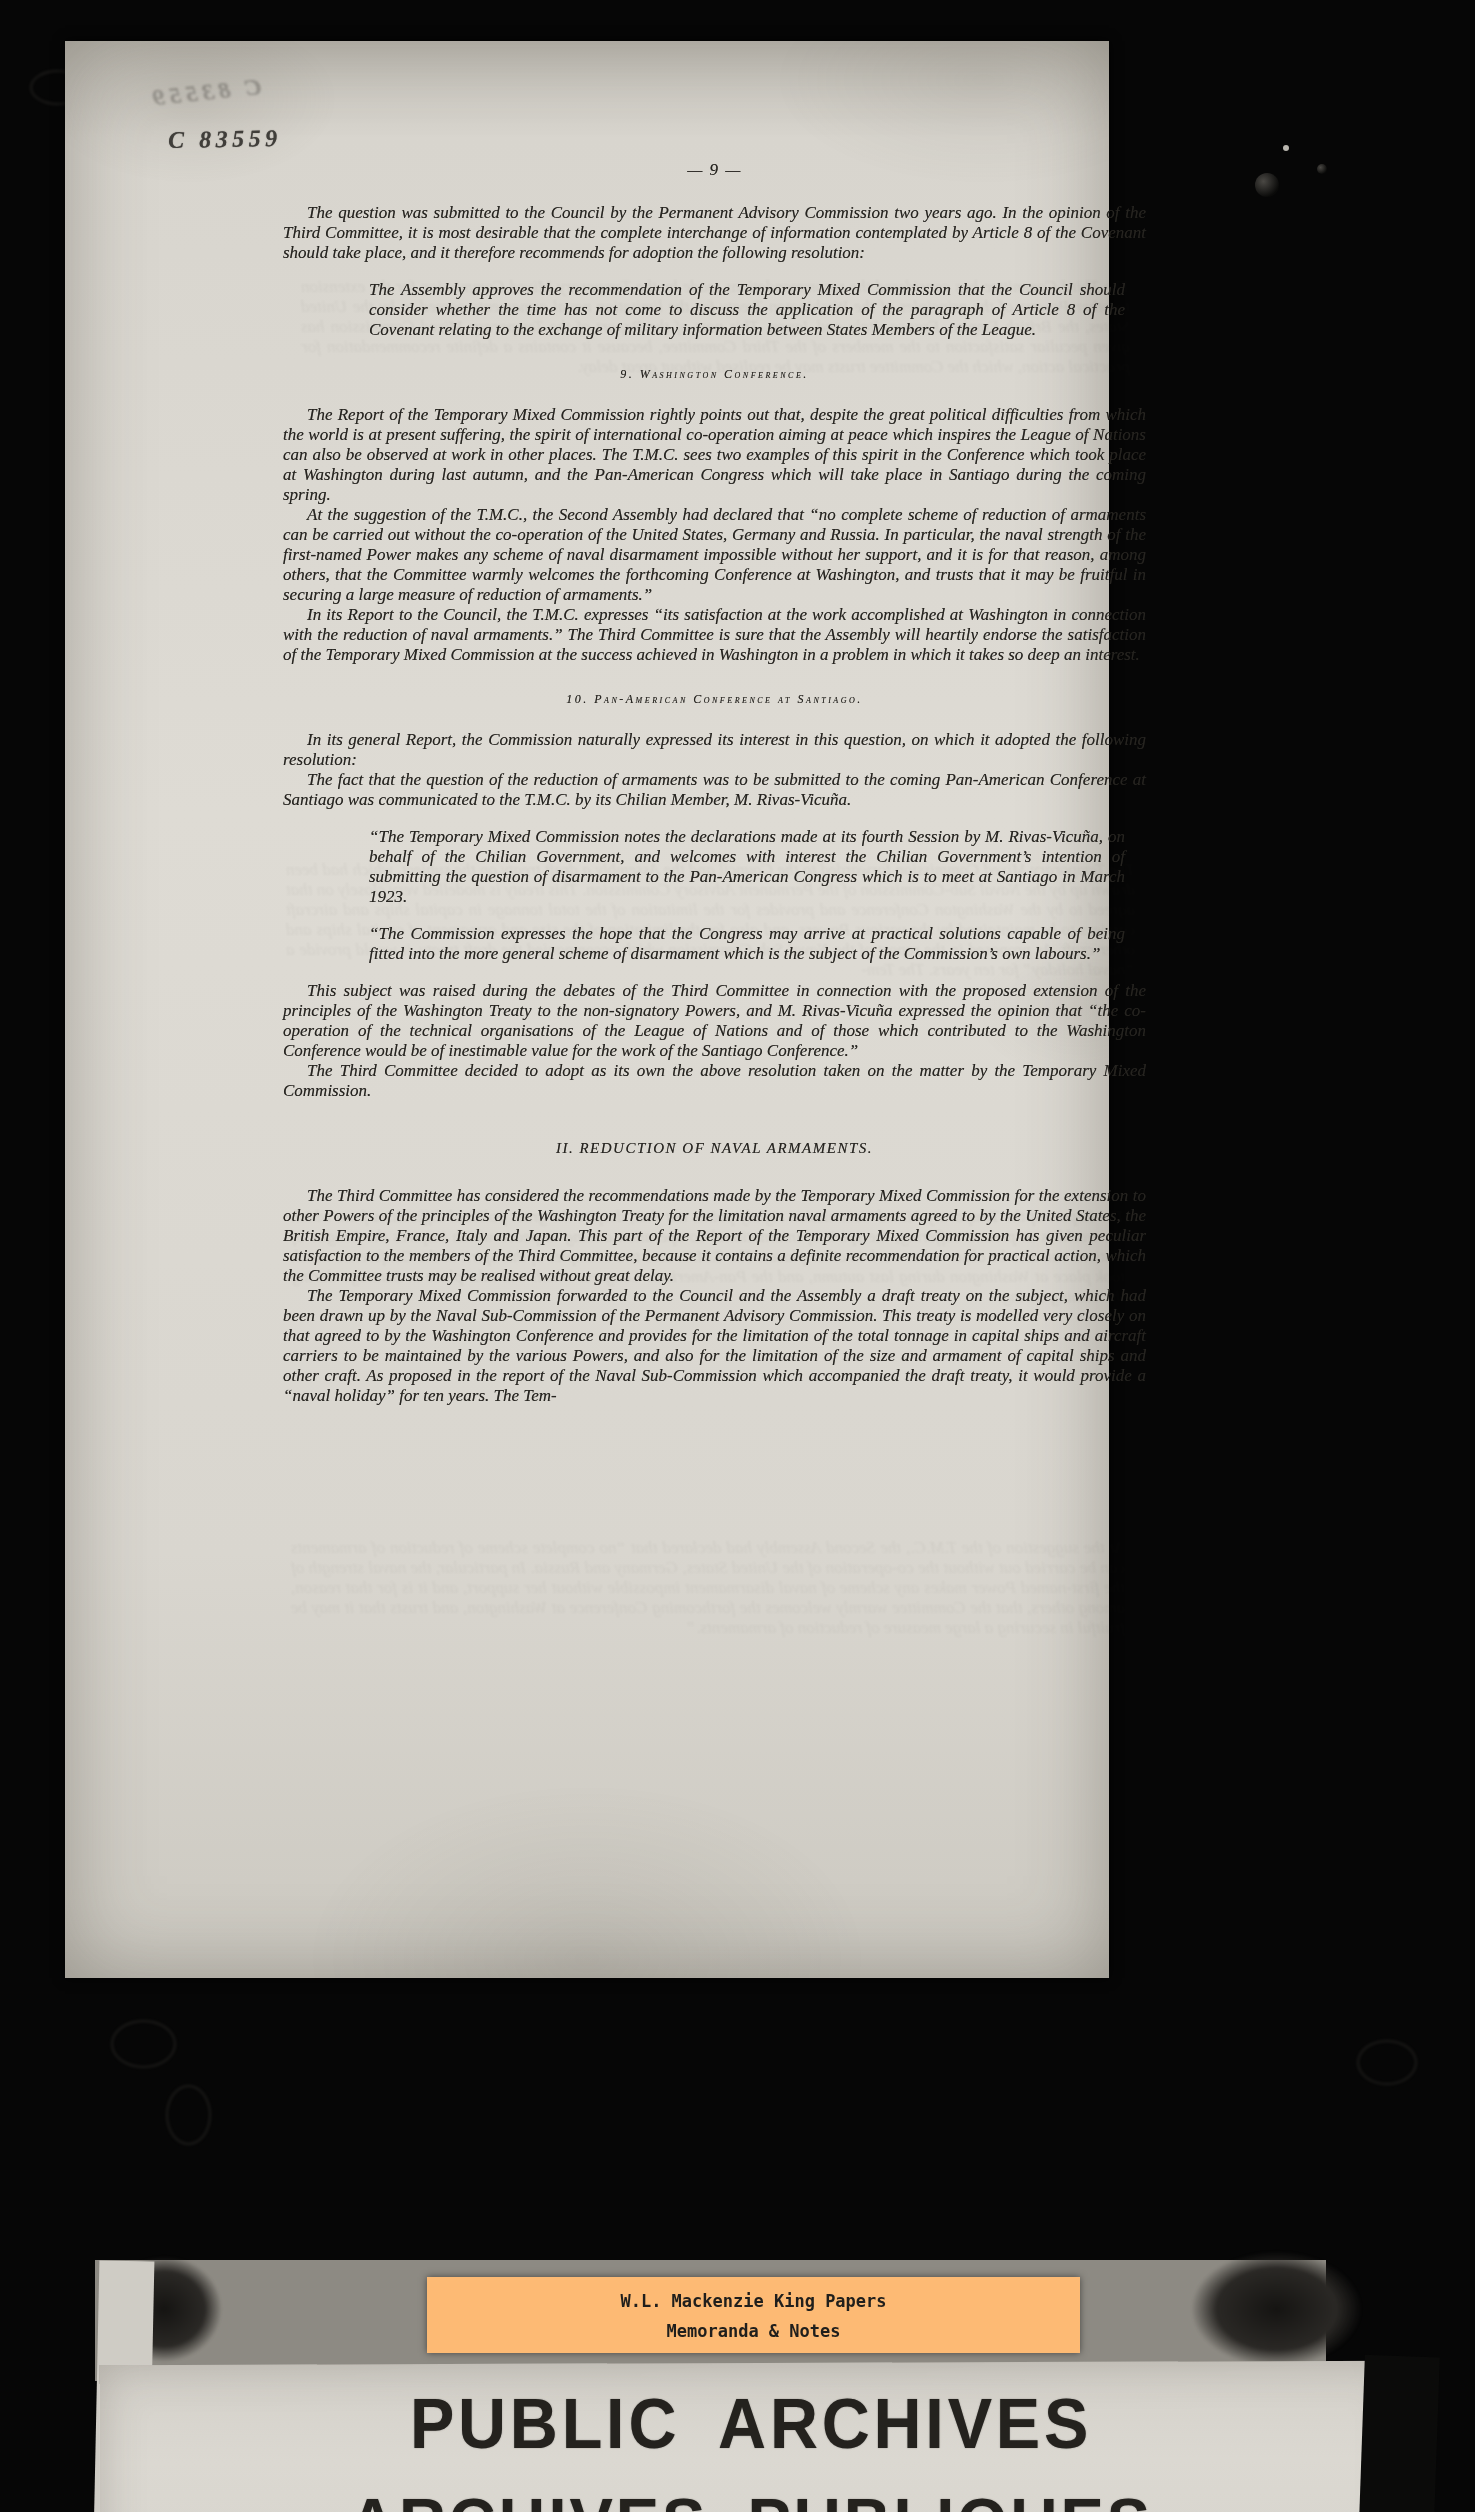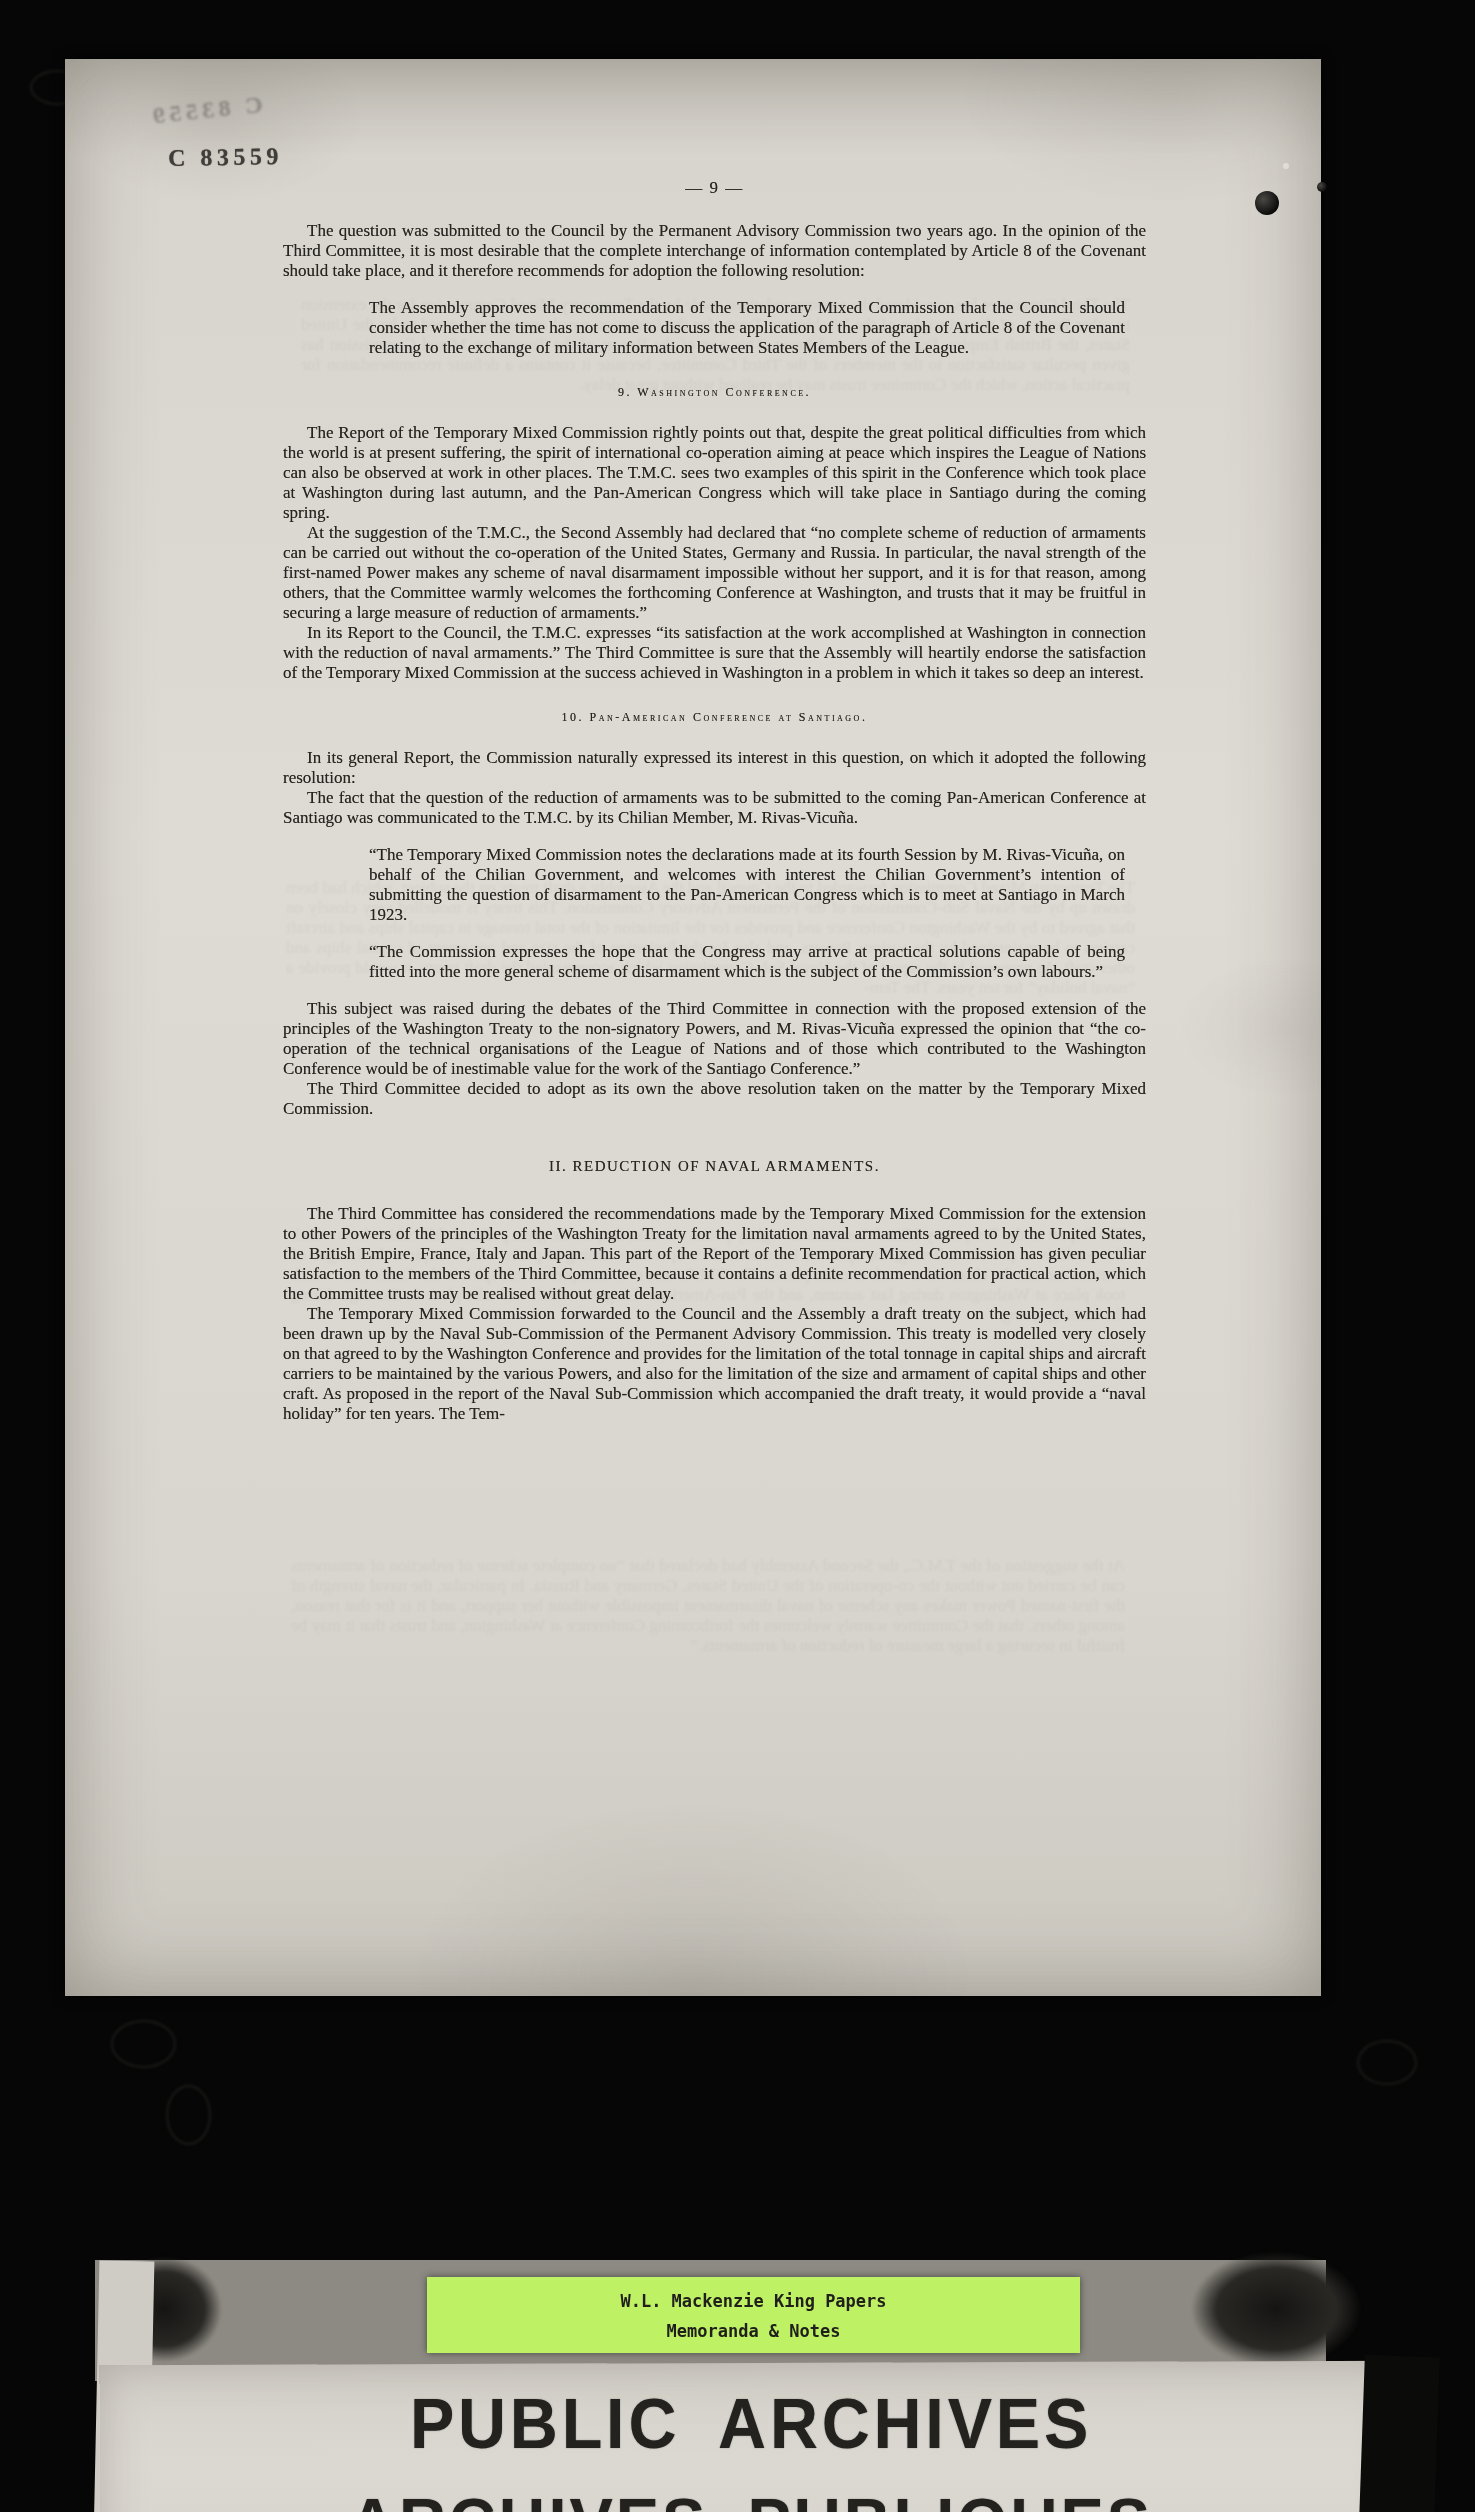--- a/index.html
+++ b/index.html
@@ -4,24 +4,25 @@
 <style>
   * { margin:0; padding:0; box-sizing:border-box; }
   html,body { background:#000; }
   .film {
     position:relative; width:1475px; height:2733px; overflow:hidden;
     background:#060606;
     font-family:"Liberation Serif","DejaVu Serif",serif;
   }
   
   .page {
-    position:absolute; left:65px; top:59px; width:1256px; height:1937px;
+    position:absolute; left:65px; top:41px; width:1044px; height:1937px;
     background:linear-gradient(180deg,#c6c3bb 0%,#d8d5ce 5%,#dedbd4 40%,#d9d6cf 78%,#ccc9c1 100%);
     box-shadow:inset 0 0 85px rgba(66,60,50,.38), 0 0 11px rgba(0,0,0,.85);
     color:#262420;
+    font-style:italic;
   }
   .grain {
     position:absolute; inset:0; pointer-events:none; opacity:.5;
     background:
       radial-gradient(211px 121px at 12% 3%, rgba(90,84,72,.25), transparent 70%),
       radial-gradient(301px 151px at 88% 2%, rgba(90,84,72,.18), transparent 70%),
       radial-gradient(402px 251px at 50% 99%, rgba(80,76,66,.22), transparent 70%),
       radial-gradient(151px 100px at 97% 50%, rgba(90,84,72,.15), transparent 70%);
   }
   .stamp {
@@ -83,21 +84,21 @@
   .blot.b1 { left:106px;  top:2256px; width:116px; height:106px; }
   .blot.b2 { left:1191px; top:2251px; width:171px; height:116px; }
   .left-sliver { position:absolute; left:95px; top:2261px; width:55px; height:422px;
                  background:#cfccc5; transform:rotate(1.2deg); }
   .stamp-paper { position:absolute; left:100px; top:2363px; width:1302px; height:324px;
                  background:linear-gradient(180deg,#d3d0c9,#dbd8d1 30%,#d6d3cc 80%,#c8c5be);
                  box-shadow:inset 0 0 45px rgba(70,65,55,.25); transform:rotate(-.2deg); }
   .torn-right { position:absolute; left:1359px; top:2356px; width:75px; height:337px;
                 background:#0b0b0a; transform:rotate(2deg); }
   .label-strip { position:absolute; left:427px; top:2277px; width:653px; height:76px;
-                 background:#bef264; box-shadow:0 0 7px rgba(0,0,0,.5);
+                 background:#fdba74; box-shadow:0 0 7px rgba(0,0,0,.5);
                  text-align:center; padding-top:9px;
                  font-family:"DejaVu Sans Mono","Liberation Mono",monospace;
                  font-weight:bold; font-size:17px; line-height:30px; color:#201f1c; }
   .big-stamp { position:absolute; left:100px; top:2381px; width:1302px; text-align:center;
                font-family:"Liberation Sans","DejaVu Sans",sans-serif; font-weight:bold;
                color:#24221e; text-shadow:0 0 1.5px rgba(36,34,30,.45); }
   .bs1 { font-size:70px; letter-spacing:4px;  word-spacing:19px; line-height:86px; transform:scaleX(.95); }
   .bs2 { font-size:67px; letter-spacing:3px;  word-spacing:19px; line-height:83px; margin-top:13px; transform:scaleX(.97); }
 </style>
 </head>

